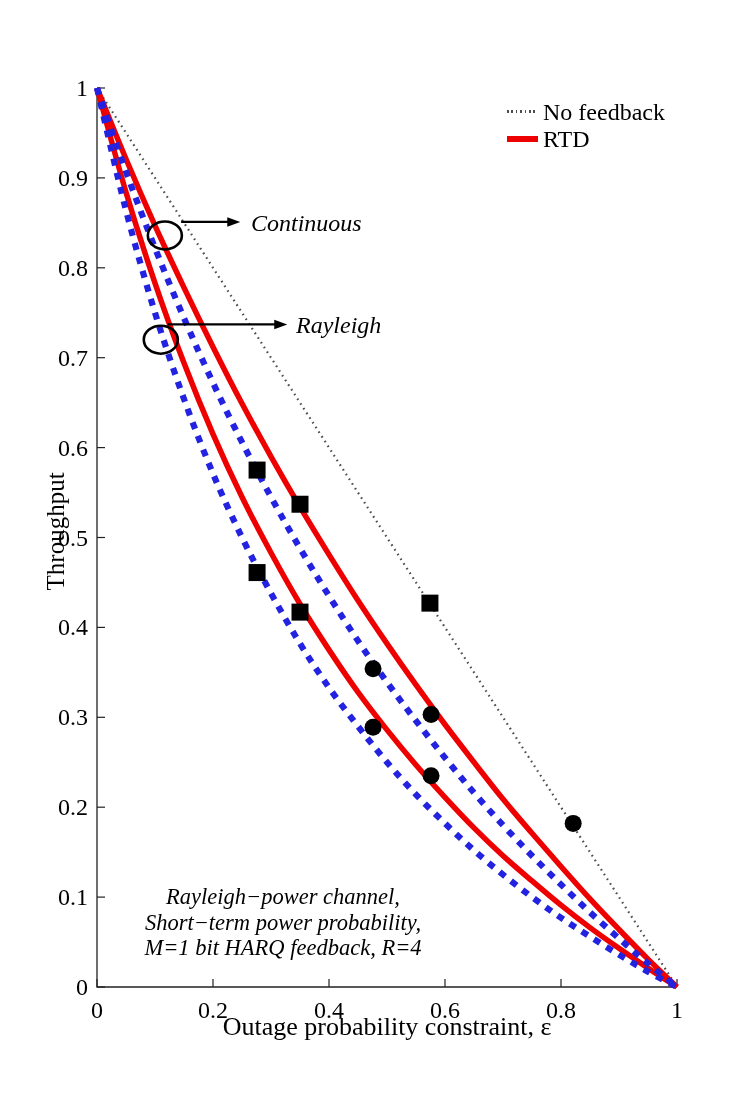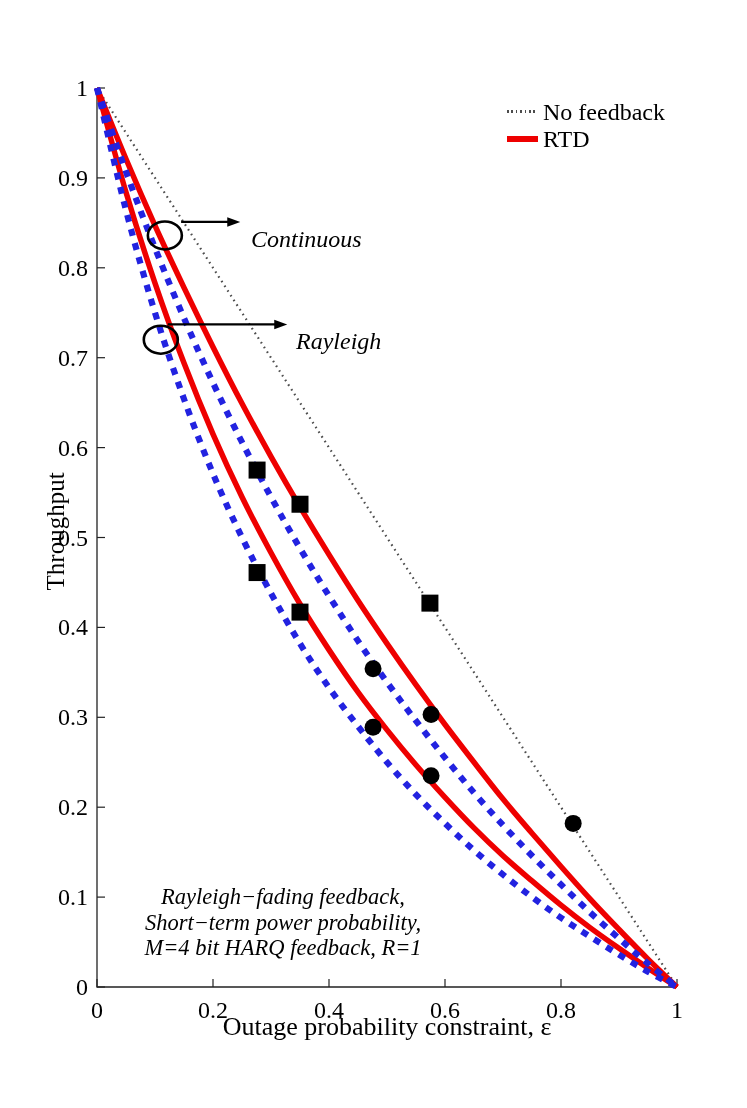--- a/index.html
+++ b/index.html
@@ -6,21 +6,21 @@
   body{width:747px;height:1108px;font-family:"Liberation Serif",serif;color:#000;}
   .fig{position:relative;width:747px;height:1108px;background:#fff;overflow:hidden;}
   .fig svg{position:absolute;left:0;top:0;}
   .legend{position:absolute;left:507px;top:98px;}
   .legend-row{display:flex;align-items:center;height:27px;}
   .legend-sample{width:31px;flex:0 0 31px;margin-right:5px;}
   .legend-label{font-size:24px;white-space:nowrap;line-height:1;}
   .x-title{position:absolute;left:137px;top:1012px;width:500px;text-align:center;font-size:26px;line-height:1.15;}
   .y-title{position:absolute;left:-44px;top:517px;width:200px;text-align:center;font-size:25px;line-height:1.15;
            transform:rotate(-90deg);transform-origin:center;}
-  .ann-text{position:absolute;font-style:italic;font-size:24px;line-height:1.15;white-space:nowrap;margin-top:16px;}
+  .ann-text{position:absolute;font-style:italic;font-size:24px;line-height:1.15;white-space:nowrap;}
   .ann-continuous{left:251px;top:210px;}
   .ann-bursting{left:296px;top:312px;}
   .conditions{position:absolute;left:93px;top:884px;width:380px;text-align:center;
               font-style:italic;font-size:22.5px;line-height:25.5px;}
 </style>
 </head>
 <body>
 
 <div class="fig">
 
@@ -94,18 +94,18 @@
     <div class="legend-row">
       <span class="legend-sample" style="height: 6px; background: rgb(238, 0, 0);"></span>
       <span class="legend-label">RTD</span>
     </div>
   </div>
 
   <div class="ann-text ann-continuous">Continuous</div>
   <div class="ann-text ann-bursting">Rayleigh</div>
 
   <div class="conditions">
-    <div>Rayleigh−fading feedback,</div>
+    <div>Rayleigh−power channel,</div>
     <div>Short−term power probability,</div>
-    <div>M=4 bit HARQ feedback, R=1</div>
+    <div>M=1 bit HARQ feedback, R=4</div>
   </div>
 
 </div>
 
 </body></html>

